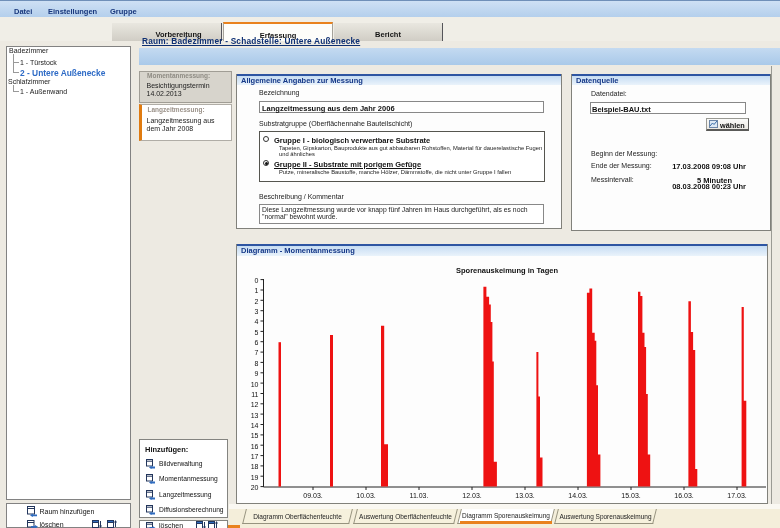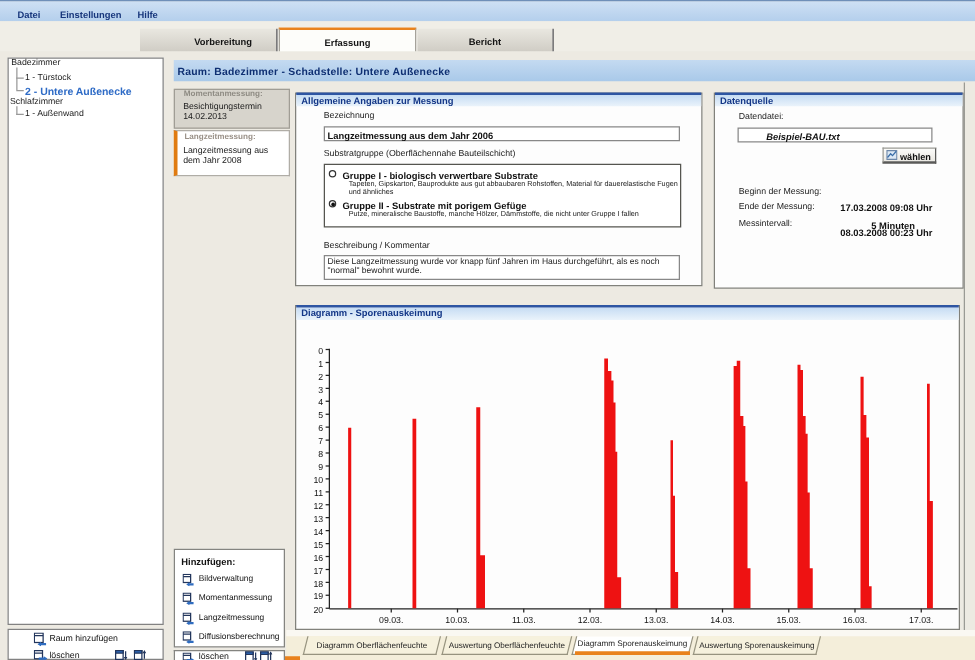--- a/index.html
+++ b/index.html
@@ -8,21 +8,21 @@
   .abs{position:absolute;}
   .b{font-weight:bold;}
 </style>
 </head>
 <body>
 <div id="app">
 
   <div class="abs" style="left:0;top:0;width:780px;height:17px;background:linear-gradient(#cee0f4,#b4cfec);border-top:1px solid #6f8fb8;box-sizing:border-box;"></div>
   <div class="abs b" style="left:14px;top:6.5px;font-size:7.5px;color:#17367c;">Datei</div>
   <div class="abs b" style="left:48px;top:6.5px;font-size:7.5px;color:#17367c;">Einstellungen</div>
-  <div class="abs b" style="left:110px;top:6.5px;font-size:7.5px;color:#17367c;">Hilfe</div>
+  <div class="abs b" style="left:110px;top:6.5px;font-size:7.5px;color:#17367c;">Gruppe</div>
 
   <div class="abs" style="left:0;top:17px;width:780px;height:24px;background:#f0eee7;"></div>
   <div class="abs" style="left:112px;top:23px;width:110px;height:18px;background:linear-gradient(#e9e7e0,#d0cdc5);border-right:1px solid #55555a;box-sizing:border-box;text-align:center;padding-left:24px;">
     <span class="b" style="font-size:7.5px;color:#141414;line-height:12px;">Vorbereitung</span></div>
   <div class="abs" style="left:223px;top:22px;width:110px;height:19px;background:#fdfdfa;border-top:2px solid #e9821d;border-left:1px solid #a5a29a;border-right:1px solid #a5a29a;box-sizing:border-box;text-align:center;">
     <span class="b" style="font-size:7.5px;color:#141414;line-height:14px;">Erfassung</span></div>
   <div class="abs" style="left:334px;top:23px;width:109px;height:18px;background:linear-gradient(#e9e7e0,#d0cdc5);border-right:1px solid #55555a;box-sizing:border-box;text-align:center;">
     <span class="b" style="font-size:7.5px;color:#141414;line-height:12px;text-align:right;">Bericht</span></div>
 
   <div class="abs" style="left:771px;top:66px;width:1px;height:462px;background:#9a9a94;"></div>
@@ -57,21 +57,21 @@
       <rect x="0.5" y="0.5" width="6" height="2" fill="#2f6cc0" stroke="#23365c"></rect>
       <path d="M8.5 8 L7 5.5 L10 5.5 Z M8 1 L9 1 L9 5.5 L8 5.5 Z" fill="#23365c"></path>
     </svg>
   <svg class="abs" style="left:107px;top:520px;" width="10" height="8" viewBox="0 0 10 8">
       <rect x="0.5" y="0.5" width="6" height="7" fill="#fff" stroke="#23365c"></rect>
       <rect x="0.5" y="0.5" width="6" height="2" fill="#2f6cc0" stroke="#23365c"></rect>
       <path d="M8.5 0 L7 2.5 L10 2.5 Z M8 2.5 L9 2.5 L9 7 L8 7 Z" fill="#23365c"></path>
     </svg>
 
   <div class="abs" style="left:139px;top:48px;width:641px;height:17px;background:linear-gradient(#c4daf1,#a9c9e9);"></div>
-  <div class="abs b" style="left:142px;top:52px;font-size:8.3px;color:#0e2f72;letter-spacing:0.2px;">Raum: Badezimmer - Schadstelle: Untere Außenecke</div>
+  <div class="abs b" style="left:142px;top:36px;font-size:8.3px;color:#0e2f72;letter-spacing:0.2px;text-decoration:underline;">Raum: Badezimmer - Schadstelle: Untere Außenecke</div>
 
   <div class="abs" style="left:139px;top:70.5px;width:93px;height:32px;background:#d7d4cc;border:1px solid #a09d95;box-sizing:border-box;"></div>
   <div class="abs b" style="left:147px;top:71.5px;font-size:6.5px;color:#8f8c84;">Momentanmessung:</div>
   <div class="abs" style="left:146.5px;top:81.5px;font-size:7px;color:#222;">Besichtigungstermin</div>
   <div class="abs" style="left:146.5px;top:89.5px;font-size:7px;color:#222;">14.02.2013</div>
 
   <div class="abs" style="left:138.5px;top:104px;width:93.5px;height:37px;background:#fff;border:1px solid #b0ada6;border-left:3.5px solid #e07b10;box-sizing:border-box;"></div>
   <div class="abs b" style="left:147.5px;top:106px;font-size:6.5px;color:#9a9188;">Langzeitmessung:</div>
   <div class="abs" style="left:146.5px;top:116.5px;font-size:7px;color:#222;">Langzeitmessung aus</div>
   <div class="abs" style="left:146.5px;top:125px;font-size:7px;color:#222;">dem Jahr 2008</div>
@@ -129,52 +129,53 @@
   <div class="abs b" style="left:262px;top:104px;font-size:7.5px;color:#111;">Langzeitmessung aus dem Jahr 2006</div>
   <div class="abs" style="left:259px;top:120px;font-size:7px;color:#222;">Substratgruppe (Oberflächennahe Bauteilschicht)</div>
 
   <div class="abs" style="left:259px;top:131px;width:286px;height:51px;background:#fff;border:1px solid #55554f;box-sizing:border-box;"></div>
   <div class="abs" style="left:263px;top:136px;width:6px;height:6px;border:1px solid #333;border-radius:50%;background:#fff;box-sizing:border-box;"></div>
   <div class="abs b" style="left:274px;top:136px;font-size:7.5px;color:#111;">Gruppe I - biologisch verwertbare Substrate</div>
   <div class="abs" style="left:279px;top:144.5px;font-size:5.8px;color:#222;">Tapeten, Gipskarton, Bauprodukte aus gut abbaubaren Rohstoffen, Material für dauerelastische Fugen</div>
   <div class="abs" style="left:279px;top:150.5px;font-size:5.8px;color:#222;">und ähnliches</div>
   <div class="abs" style="left:263px;top:160px;width:6px;height:6px;border:1px solid #333;border-radius:50%;background:#fff;box-sizing:border-box;"></div>
   <div class="abs" style="left:264.5px;top:161.5px;width:3px;height:3px;border-radius:50%;background:#111;"></div>
-  <div class="abs b" style="left:274px;top:159.5px;font-size:7.5px;color:#111;">Gruppe II - Substrate mit porigem Gefüge</div>
+  <div class="abs b" style="left:274px;top:159.5px;font-size:7.5px;color:#111;text-decoration:underline;">Gruppe II - Substrate mit porigem Gefüge</div>
   <div class="abs" style="left:279px;top:168.5px;font-size:5.8px;color:#222;">Putze, mineralische Baustoffe, manche Hölzer, Dämmstoffe, die nicht unter Gruppe I fallen</div>
 
   <div class="abs" style="left:259px;top:192.5px;font-size:7px;color:#222;">Beschreibung / Kommentar</div>
   <div class="abs" style="left:259px;top:203.5px;width:285px;height:20px;background:#fff;border:1px solid #888;box-sizing:border-box;"></div>
   <div class="abs" style="left:262px;top:206px;font-size:6.8px;color:#222;line-height:7.2px;">Diese Langzeitmessung wurde vor knapp fünf Jahren im Haus durchgeführt, als es noch<br>"normal" bewohnt wurde.</div>
 
   <div class="abs" style="left:571px;top:74px;width:200px;height:157px;background:#fdfdfd;border:1px solid #81817b;box-sizing:border-box;"></div>
   <div class="abs" style="left:572px;top:74px;width:198px;height:11px;background:linear-gradient(#c6dcf3,#eaf3fb);border-top:2px solid #2e55a2;box-sizing:border-box;"></div>
   <div class="abs b" style="left:576px;top:76px;font-size:7.5px;color:#143787;">Datenquelle</div>
 
   <div class="abs" style="left:591px;top:90px;font-size:7px;color:#222;">Datendatei:</div>
   <div class="abs" style="left:590px;top:102px;width:156px;height:12px;background:#fff;border:1px solid #888;box-sizing:border-box;"></div>
-  <div class="abs b" style="left:613px;top:105px;font-size:7.5px;color:#111;font-style:italic;">Beispiel-BAU.txt</div>
+  <div class="abs b" style="left:592px;top:105px;font-size:7.5px;color:#111;">Beispiel-BAU.txt</div>
 
   <div class="abs" style="left:706px;top:118px;width:43px;height:12.5px;background:linear-gradient(#fbfbf9,#ebe9e3);border:1px solid #9a9a94;border-right:1.5px solid #5a5a58;border-bottom:2px solid #5a5a58;box-sizing:border-box;"></div>
   <svg class="abs" style="left:709px;top:120px;" width="9" height="8" viewBox="0 0 9 8">
     <rect x="0.5" y="0.5" width="8" height="7" fill="#dce8f4" stroke="#6b86a8"></rect>
     <path d="M1 6 L3.5 3 L5 4.5 L8 1" stroke="#3a6ea8" stroke-width="1" fill="none"></path>
   </svg>
   <div class="abs b" style="left:720px;top:120.5px;font-size:7.3px;color:#111;">wählen</div>
 
   <div class="abs" style="left:591px;top:150px;font-size:7px;color:#222;">Beginn der Messung:</div>
   <div class="abs b" style="left:591px;top:150px;width:155px;text-align:right;font-size:7.5px;color:#111;margin-top:32px;">08.03.2008 00:23 Uhr</div>
   <div class="abs" style="left:591px;top:162px;font-size:7px;color:#222;">Ende der Messung:</div>
   <div class="abs b" style="left:591px;top:162px;width:155px;text-align:right;font-size:7.5px;color:#111;">17.03.2008 09:08 Uhr</div>
   <div class="abs" style="left:591px;top:176px;font-size:7px;color:#222;">Messintervall:</div>
   <div class="abs b" style="left:591px;top:176px;width:141px;text-align:right;font-size:7.5px;color:#111;">5 Minuten</div>
 
   <div class="abs" style="left:236px;top:244px;width:532px;height:260px;background:#fdfdfd;border:1px solid #81817b;box-sizing:border-box;"></div>
   <div class="abs" style="left:237px;top:244px;width:530px;height:12px;background:linear-gradient(#c6dcf3,#eaf3fb);border-top:2px solid #2e55a2;box-sizing:border-box;"></div>
-  <div class="abs b" style="left:241px;top:246px;font-size:7.5px;color:#143787;">Diagramm - Sporenauskeimung</div>
+  <div class="abs b" style="left:241px;top:246px;font-size:7.5px;color:#143787;">Diagramm - Momentanmessung</div>
+  <div class="abs b" style="left:380px;top:266px;width:254px;text-align:center;font-size:7.5px;color:#111;">Sporenauskeimung in Tagen</div>
 
   <svg id="chart" class="abs" style="left:236px;top:256px;font-family:&quot;Liberation Sans&quot;,sans-serif;" width="532" height="248" viewBox="0 0 532 248">
       <line x1="27.5" y1="23.0" x2="27.5" y2="231.0" stroke="#222" stroke-width="1"></line>
       <line x1="27.5" y1="231.0" x2="530.0" y2="231.0" stroke="#222" stroke-width="1"></line>
       <line x1="24.5" y1="23.6" x2="27.5" y2="23.6" stroke="#222" stroke-width="1"></line>
       <text x="22.5" y="27.0" font-size="7" fill="#111" text-anchor="end">0</text>
       <line x1="24.5" y1="34.0" x2="27.5" y2="34.0" stroke="#222" stroke-width="1"></line>
       <text x="22.5" y="37.4" font-size="7" fill="#111" text-anchor="end">1</text>
       <line x1="24.5" y1="44.3" x2="27.5" y2="44.3" stroke="#222" stroke-width="1"></line>
       <text x="22.5" y="47.7" font-size="7" fill="#111" text-anchor="end">2</text>

